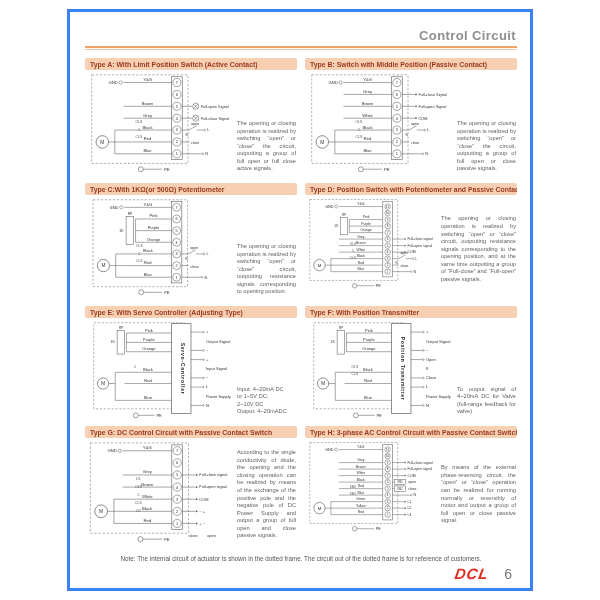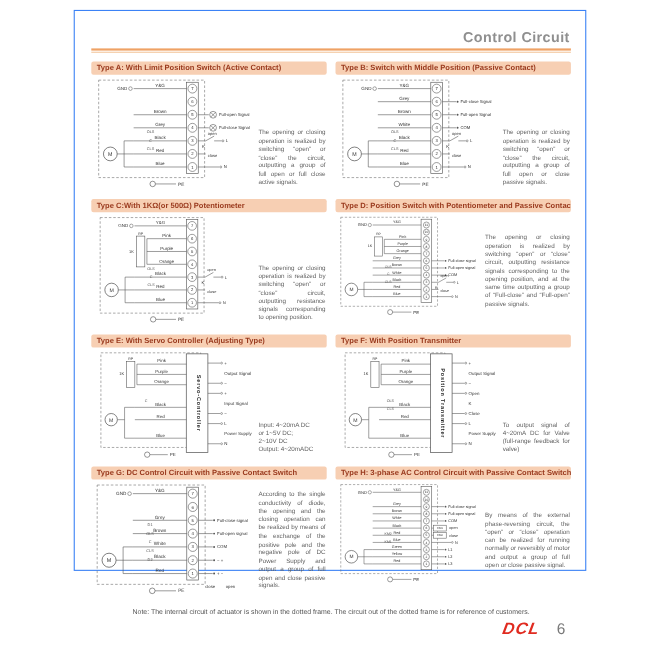--- a/index.html
+++ b/index.html
@@ -1,17 +1,17 @@
 <!DOCTYPE html>
 <html><head>
 <meta charset="utf-8">
 <style>
   html,body{margin:0;padding:0;background:#fff;}
   body{width:600px;height:600px;position:relative;font-family:"Liberation Sans",sans-serif;-webkit-font-smoothing:antialiased;}
-  .page{position:absolute;left:67px;top:9px;width:466px;height:510px;border:1px solid #3b82f6;box-sizing:border-box;background:#fff;}
+  .page{position:absolute;left:67px;top:9px;width:466px;height:582px;border:3px solid #3b82f6;box-sizing:border-box;background:#fff;}
   .inner{padding:16px 13px 0 15px;}
   .hdr{text-align:right;color:#8f8f8f;font-weight:bold;font-size:13px;letter-spacing:.4px;padding-right:1px;}
   .rule{margin-top:3px;border-top:2px solid #efa265;}
   .rule2{margin-top:1px;border-top:1px solid #f3c79e;}
   .grid{display:grid;grid-template-columns:1fr 1fr;column-gap:8px;row-gap:3px;margin-top:8px;}
   .panel{min-width:0;}
   .pt{background:#f7cfb3;color:#9a3a1e;font-size:6.9px;font-weight:bold;padding:3px 5px 2px;border-radius:2px;white-space:nowrap;overflow:hidden;}
   .pb{display:flex;padding:1px 1px 0 2px;align-items:flex-start;}
   .pb.h1{height:109px}.pb.h2{height:107px}.pb.h3{height:104px}.pb.h4{height:111px}
   .pb svg{flex:0 0 auto;}

